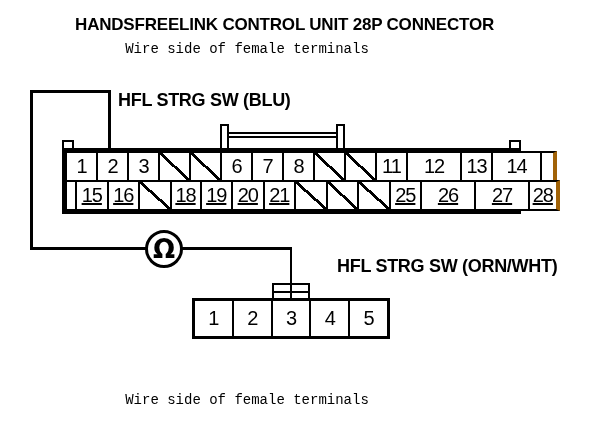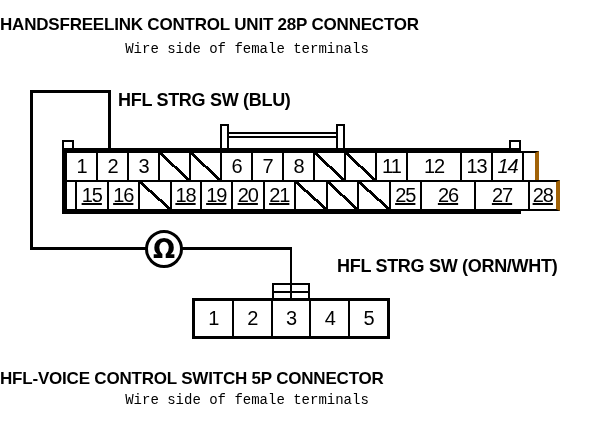--- a/index.html
+++ b/index.html
@@ -1,18 +1,18 @@
 <!DOCTYPE html>
 <html><head>
 <meta charset="utf-8">
 <style>
   html,body{margin:0;padding:0;background:#fff;}
   .stage{position:relative;width:608px;height:434px;background:#ffffff;overflow:hidden;
          font-family:"Liberation Sans",sans-serif;color:#000;}
-  .title{position:absolute;left:0;width:494px;text-align:left;
+  .title{position:absolute;left:0;width:494px;text-align:right;
          font-weight:bold;font-size:17px;letter-spacing:-0.2px;white-space:nowrap;}
   .subtitle{position:absolute;left:0;width:494px;text-align:center;
          font-family:"Liberation Mono","DejaVu Sans Mono",monospace;font-size:14px;white-space:nowrap;}
   .t1{top:15px;} .s1{top:41px;}
   .t2{top:369px;} .s2{top:392px;}
   .wirelabel{position:absolute;font-weight:bold;font-size:18px;letter-spacing:-0.3px;white-space:nowrap;z-index:8;}
   .lbl-blu{left:118px;top:90px;}
   .lbl-orn{left:297px;top:256px;margin-left:40px;}
   .wire{position:absolute;background:#000;z-index:1;}
   .seg-h1{left:30px;top:90px;width:81px;height:3px;}
@@ -86,21 +86,21 @@
       <div class="cell blocked" style="width: 31px;"></div>
       <div class="cell blocked" style="width: 31px;"></div>
       <div class="cell" style="width: 31px;">6</div>
       <div class="cell" style="width: 31px;">7</div>
       <div class="cell" style="width: 31px;">8</div>
       <div class="cell blocked" style="width: 31px;"></div>
       <div class="cell blocked" style="width: 31px;"></div>
       <div class="cell" style="width: 31px;">11</div>
       <div class="cell" style="width: 54px;">12</div>
       <div class="cell" style="width: 31px;">13</div>
-      <div class="cell" style="width: 31px; font-style: italic;">14</div>
+      <div class="cell" style="width: 49px;">14</div>
       <div class="cell" style="width: 17px;"></div>
     </div>
   <div class="prow row2" id="row2">
       <div class="cell" style="width: 10px;"></div>
       <div class="cell" style="width: 31.5px;">15</div>
       <div class="cell" style="width: 31.5px;">16</div>
       <div class="cell blocked" style="width: 31.5px;"></div>
       <div class="cell" style="width: 30px;">18</div>
       <div class="cell" style="width: 31.5px;">19</div>
       <div class="cell" style="width: 31.5px;">20</div>
@@ -118,16 +118,15 @@
     <div class="tab5line"></div>
   </div>
   <div class="conn5" id="conn5">
       <div class="p5cell">1</div>
       <div class="p5cell">2</div>
       <div class="p5cell">3</div>
       <div class="p5cell">4</div>
       <div class="p5cell">5</div>
     </div>
 
-  <div class="title t2">HFL-VOICE CONTROL SWITCH 5P CONNECTOR</div>
   <div class="subtitle s2">Wire side of female terminals</div>
 
 </div>
 
 </body></html>

